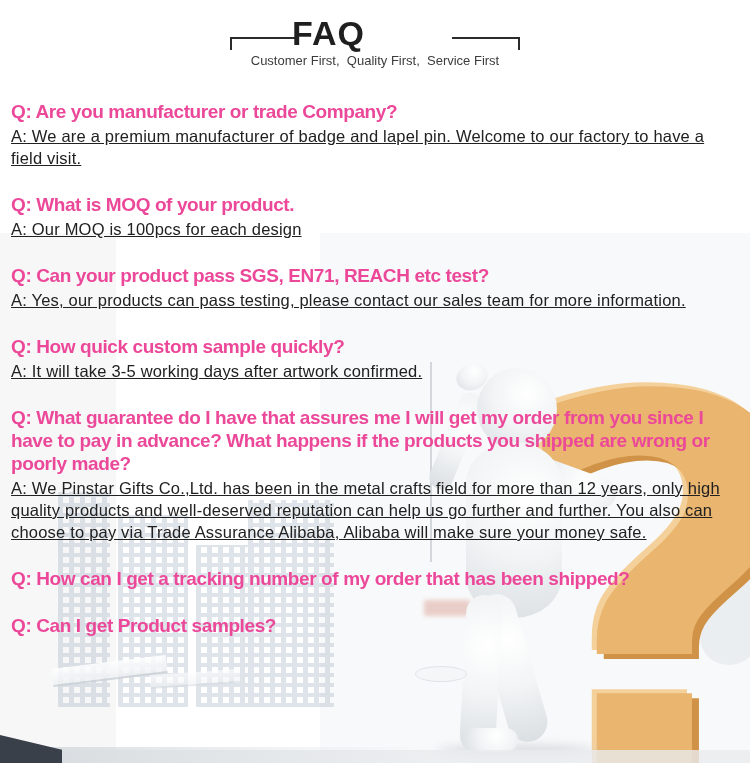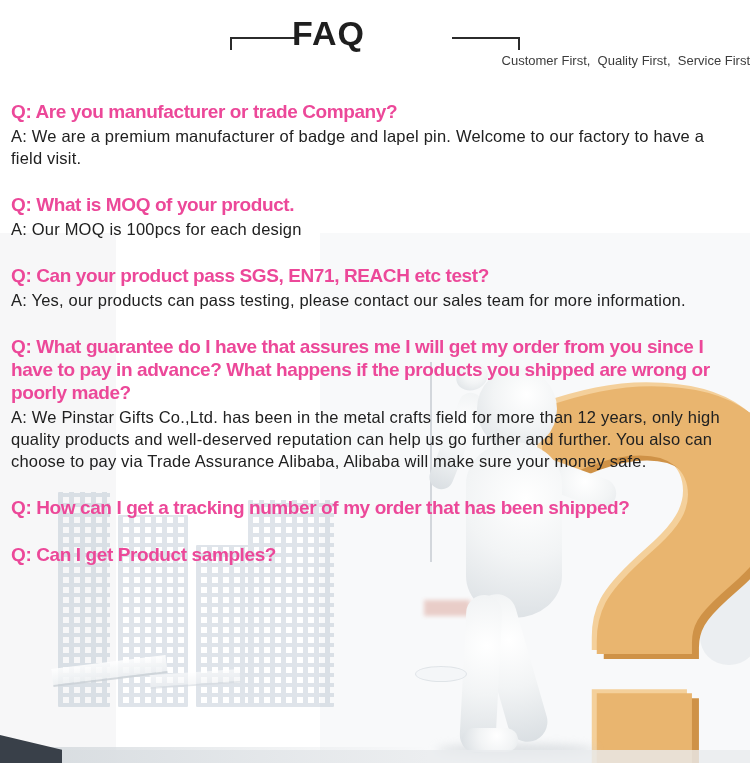--- a/index.html
+++ b/index.html
@@ -60,28 +60,28 @@
   .laptop{position:absolute;left:0;top:730px;width:62px;height:33px;background:#394049;
     clip-path:polygon(0 15%,100% 60%,100% 100%,0 100%);}
 
   
   .header{position:absolute;left:0;top:0;width:750px;z-index:2;}
   .title{position:absolute;left:0;top:14px;width:657px;text-align:center;
     font-size:34px;font-weight:bold;color:#1f1f1f;letter-spacing:1px;}
   .bracket{position:absolute;top:37px;width:66px;height:11px;}
   .bracket.left{left:230px;border-top:2px solid #2b2b2b;border-left:2px solid #2b2b2b;}
   .bracket.right{left:452px;border-top:2px solid #2b2b2b;border-right:2px solid #2b2b2b;}
-  .subtitle{position:absolute;left:0;top:53px;width:750px;text-align:right;
+  .subtitle{position:absolute;left:0;top:53px;width:750px;text-align:center;
     font-size:13px;color:#3c3c3c;white-space:pre;}
 
   
   .faq-list{position:absolute;left:0;top:100px;width:750px;z-index:2;padding:0;}
   .qa{margin:0 12px 24px 11px;}
   .q{font-size:19px;font-weight:bold;color:#ec4899;line-height:23px;letter-spacing:-0.4px;margin:0;}
-  .a{font-size:16.5px;color:#212121;line-height:22px;letter-spacing:.2px;margin:2px 0 0 0;}
+  .a{font-size:16.5px;color:#212121;line-height:22px;letter-spacing:.2px;margin:2px 0 0 0;text-decoration:underline;}
 </style>
 </head>
 <body>
 
 <div class="page">
 
   <div class="bg">
     <div class="band-left"></div>
     <div class="band-right"></div>
 
@@ -131,20 +131,24 @@
     </div>
     <div class="qa">
       <p class="q">Q: What is MOQ of your product.</p>
       <p class="a">A: Our MOQ is 100pcs for each design</p>
     </div>
     <div class="qa">
       <p class="q">Q: Can your product pass SGS, EN71, REACH etc test?</p>
       <p class="a">A: Yes, our products can pass testing, please contact our sales team for more information.</p>
     </div>
     <div class="qa">
+      <p class="q">Q: How quick custom sample quickly?</p>
+      <p class="a">A: It will take 3-5 working days after artwork confirmed.</p>
+    </div>
+    <div class="qa">
       <p class="q">Q: What guarantee do I have that assures me I will get my order from you since I have to pay in advance? What happens if the products you shipped are wrong or poorly made?</p>
       <p class="a">A: We Pinstar Gifts Co.,Ltd. has been in the metal crafts field for more than 12 years, only high quality products and well-deserved reputation can help us go further and further. You also can choose to pay via Trade Assurance Alibaba, Alibaba will make sure your money safe.</p>
     </div>
     <div class="qa">
       <p class="q">Q: How can I get a tracking number of my order that has been shipped?</p>
     </div>
     <div class="qa">
       <p class="q">Q: Can I get Product samples?</p>
     </div>
   </div>

